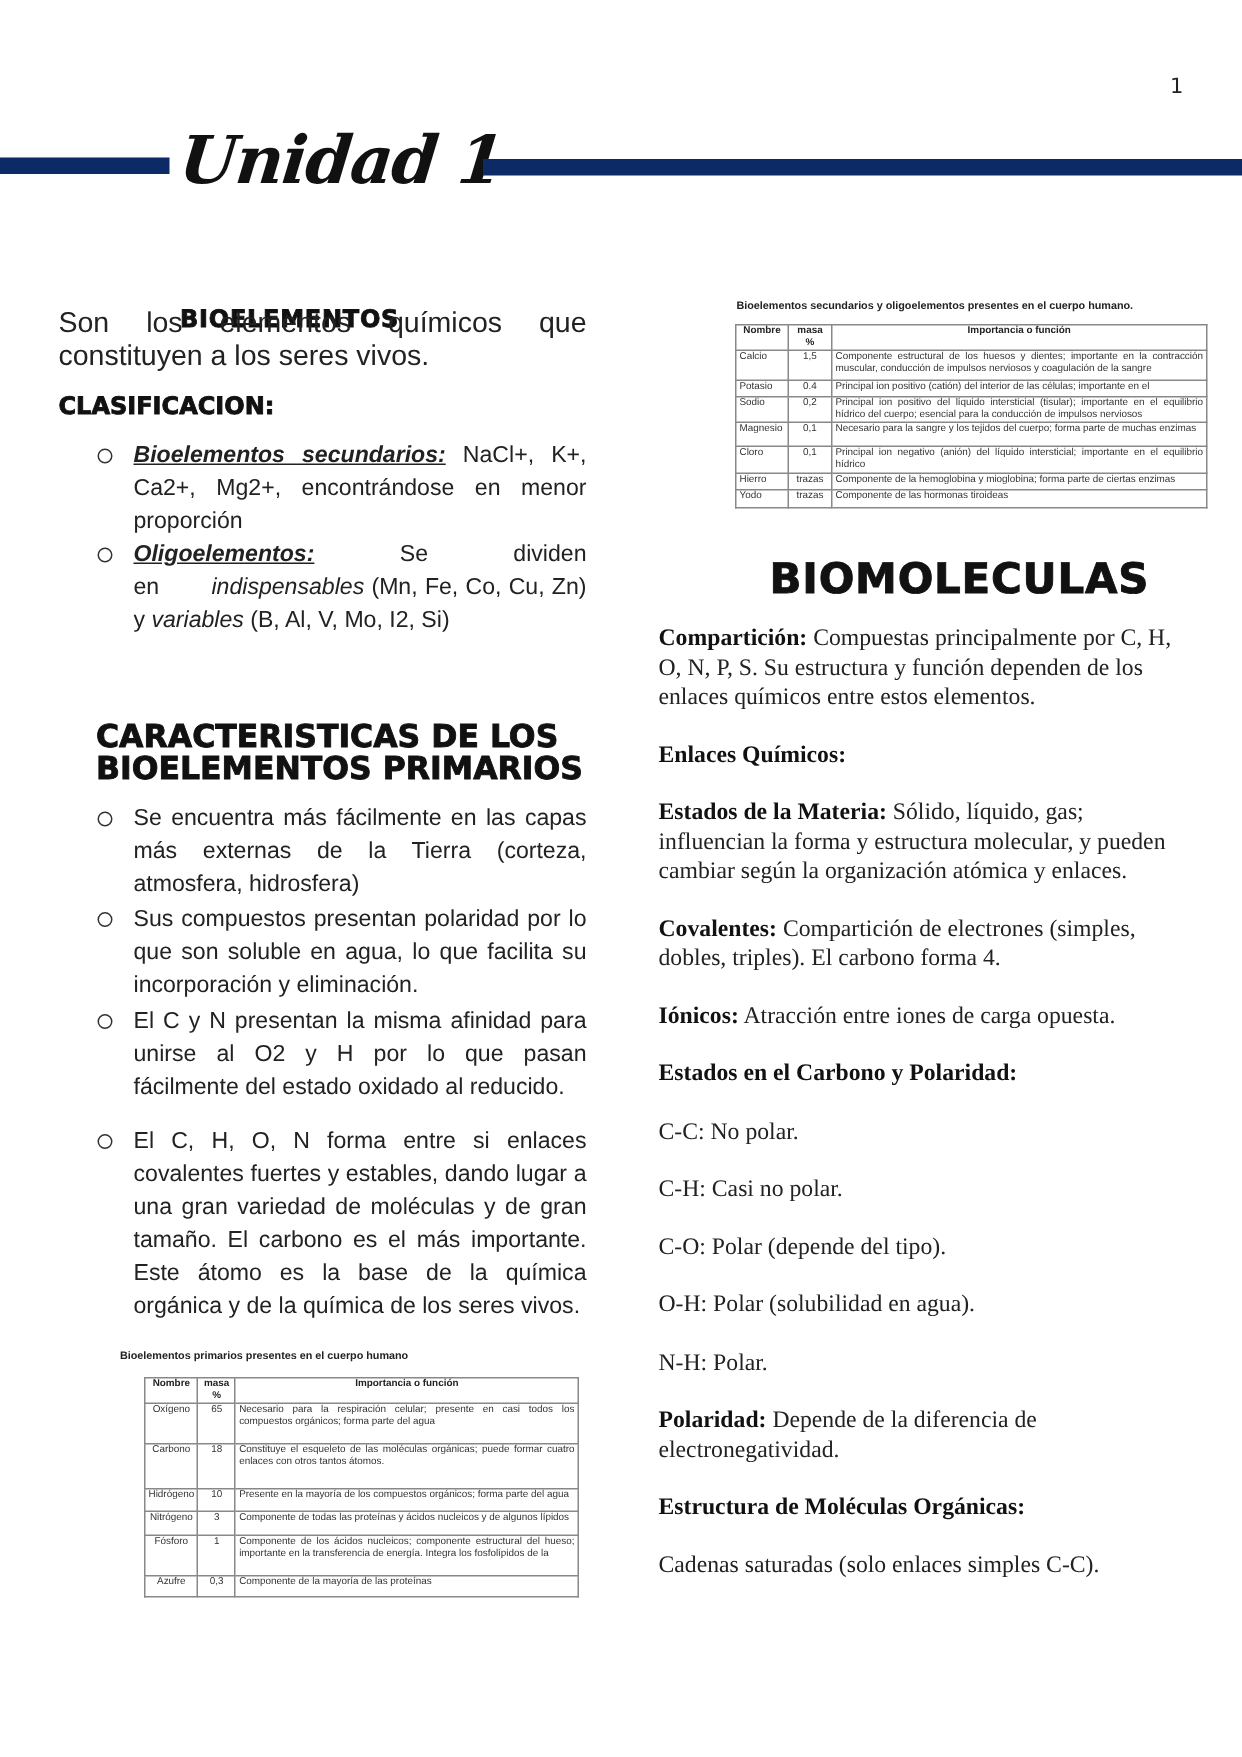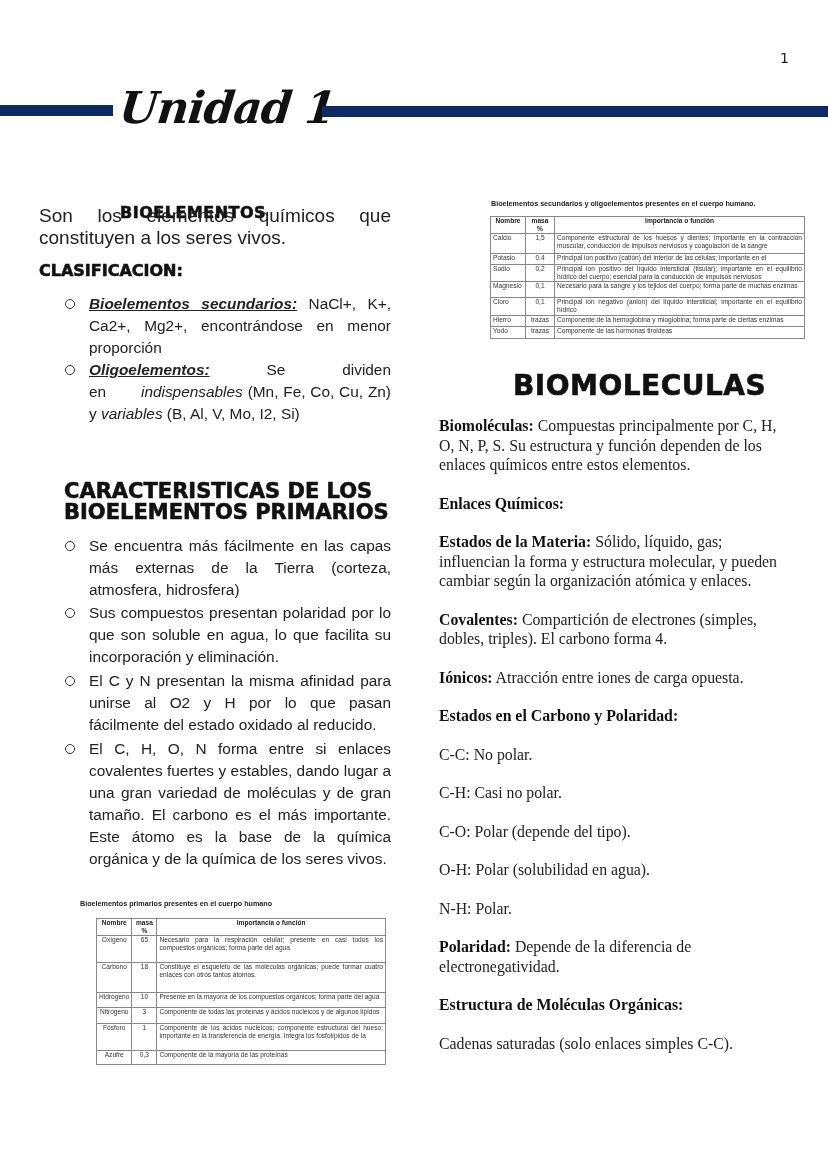--- a/index.html
+++ b/index.html
@@ -71,21 +71,21 @@
 </ul>
 
 <div class="h-display carac-title">
   <div>CARACTERISTICAS DE LOS</div>
   <div>BIOELEMENTOS PRIMARIOS</div>
 </div>
 <ul class="circ list-carac">
   <li><span class="bullet"></span><span>Se encuentra más fácilmente en las capas más externas de la Tierra (corteza, atmosfera, hidrosfera)</span></li>
   <li><span class="bullet"></span><span>Sus compuestos presentan polaridad por lo que son soluble en agua, lo que facilita su incorporación y eliminación.</span></li>
   <li style="margin-top:2px"><span class="bullet"></span><span>El C y N presentan la misma afinidad para unirse al O2 y H por lo que pasan fácilmente del estado oxidado al reducido.</span></li>
-  <li style="margin-top:2px"><span class="bullet"></span><span>El C, H, O, N forma entre si enlaces covalentes fuertes y estables, dando lugar a una gran variedad de moléculas y de gran tamaño. El carbono es el más importante. Este átomo es la base de la química orgánica y de la química de los seres vivos.</span></li>
+  <li style="margin-top:14px"><span class="bullet"></span><span>El C, H, O, N forma entre si enlaces covalentes fuertes y estables, dando lugar a una gran variedad de moléculas y de gran tamaño. El carbono es el más importante. Este átomo es la base de la química orgánica y de la química de los seres vivos.</span></li>
 </ul>
 
 <div class="tbl-caption prim-caption">Bioelementos primarios presentes en el cuerpo humano</div>
 <table class="mini prim-table">
   <colgroup>
       <col style="width:31px">
       <col style="width:25px">
       <col>
     </colgroup>
   <tbody>
@@ -174,21 +174,21 @@
     <td>Yodo</td>
     <td class="num">trazas</td>
     <td class="fn">Componente de las hormonas tiroideas</td>
   </tr>
 </tbody>
   </table>
 
 <div class="h-display biomol-title">BIOMOLECULAS</div>
 
 <div class="right-col">
-  <p><b>Biomoléculas:</b><span> Compuestas principalmente por C, H, O, N, P, S. Su estructura y función dependen de los enlaces químicos entre estos elementos.</span></p>
+  <p><b>Compartición:</b><span> Compuestas principalmente por C, H, O, N, P, S. Su estructura y función dependen de los enlaces químicos entre estos elementos.</span></p>
   <p><b>Enlaces Químicos:</b><span></span></p>
   <p><b>Estados de la Materia:</b><span> Sólido, líquido, gas; influencian la forma y estructura molecular, y pueden cambiar según la organización atómica y enlaces.</span></p>
   <p><b>Covalentes:</b><span> Compartición de electrones (simples, dobles, triples). El carbono forma 4.</span></p>
   <p><b>Iónicos:</b><span> Atracción entre iones de carga opuesta.</span></p>
   <p><b>Estados en el Carbono y Polaridad:</b><span></span></p>
   <p><span>C-C: No polar.</span></p>
   <p><span>C-H: Casi no polar.</span></p>
   <p><span>C-O: Polar (depende del tipo).</span></p>
   <p><span>O-H: Polar (solubilidad en agua).</span></p>
   <p><span>N-H: Polar.</span></p>

